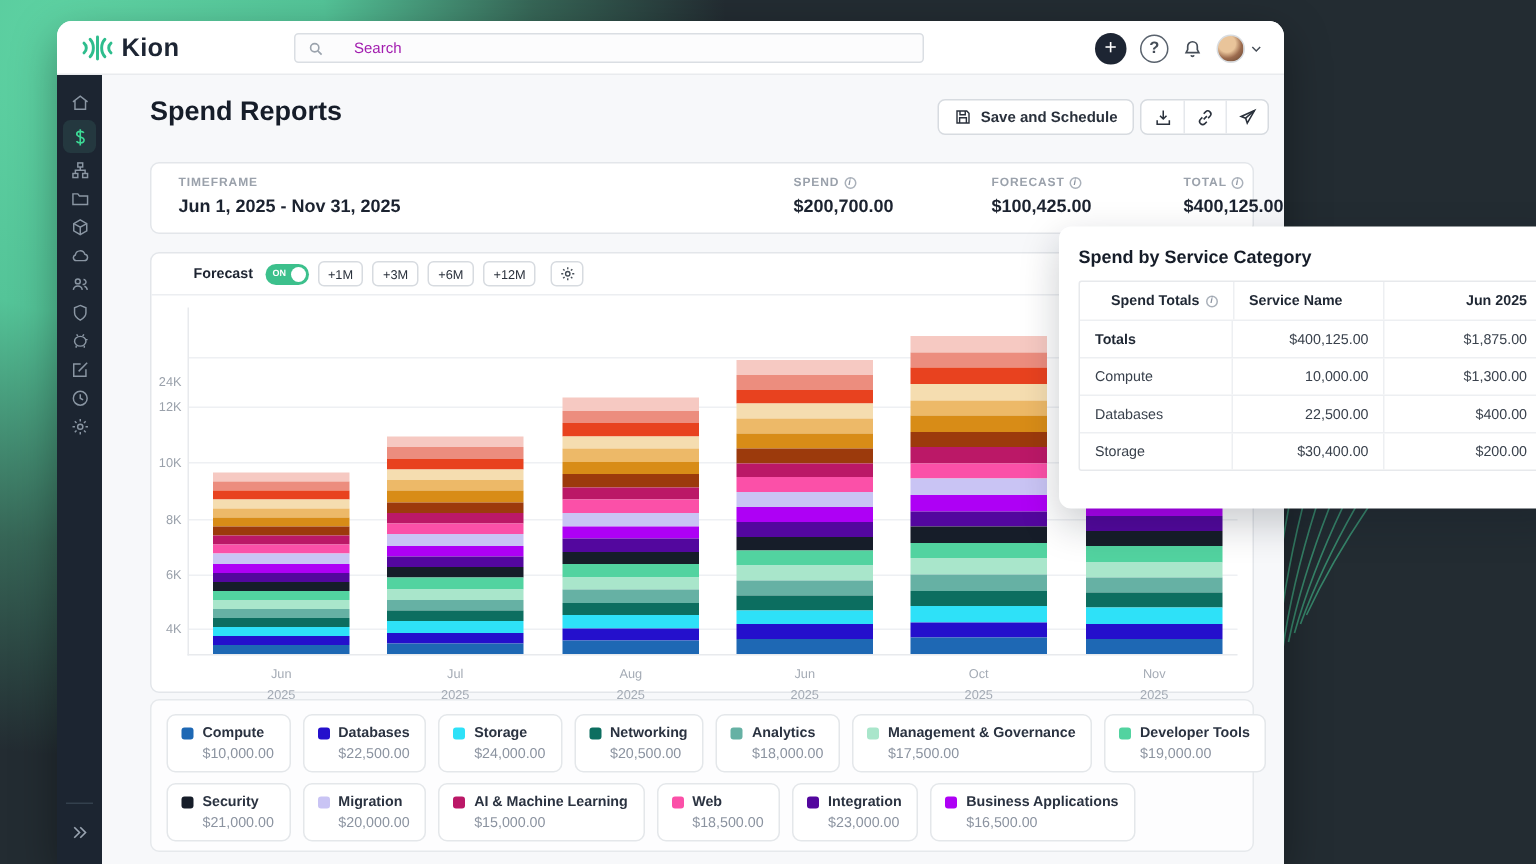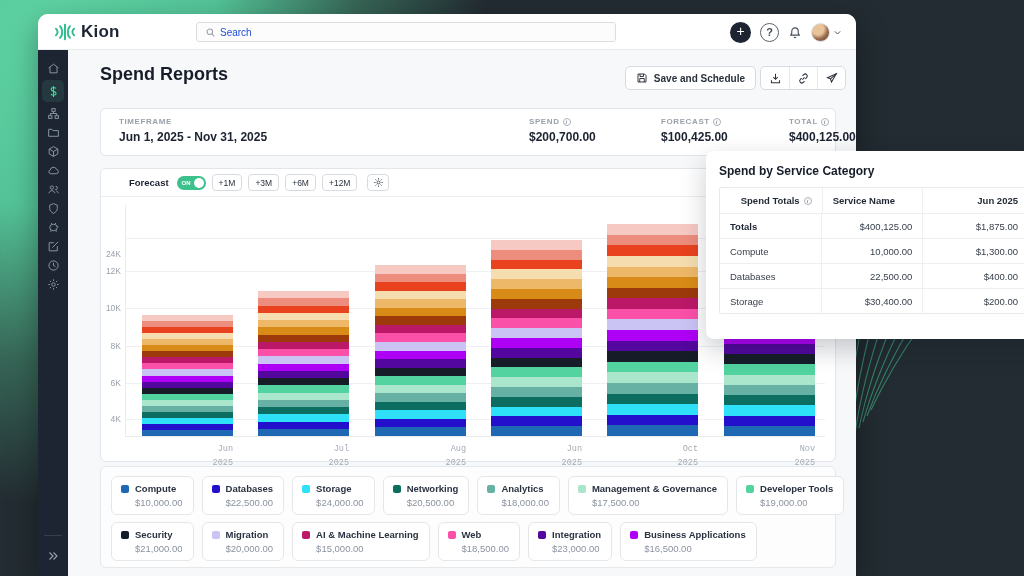--- a/index.html
+++ b/index.html
@@ -10,21 +10,21 @@
   .bg-green { position:absolute; inset:0; background:radial-gradient(ellipse 580px 640px at 55px 30px, #5fd4a4 0%, #54c498 28%, rgba(58,112,93,.85) 52%, rgba(35,44,50,0) 74%); }
   .bg-contours { position:absolute; left:840px; top:318px; width:120px; height:170px; }
 
   
   .window { position:absolute; left:38px; top:14px; width:818px; height:562px; background:#f7f8fa; border-radius:10px 10px 0 0; overflow:hidden; box-shadow:0 10px 30px rgba(0,0,0,.35); z-index:2; }
 
   
   .topbar { position:absolute; left:0; top:0; right:0; height:36px; background:#ffffff; border-bottom:1px solid #e9ebee; display:flex; align-items:center; }
   .logo { display:flex; align-items:center; gap:5px; padding-left:16px; width:150px; }
   .logo-text { font-size:17px; font-weight:700; color:#1d2533; letter-spacing:.2px; }
-  .search-box { position:absolute; left:158px; top:8px; width:420px; height:20px; border:1px solid #dadee3; border-radius:3px; background:#fcfcfd; display:flex; align-items:center; gap:4px; padding:0 8px; color:#1d4ed8; }
+  .search-box { position:absolute; left:158px; top:8px; width:420px; height:20px; border:1px solid #dadee3; border-radius:3px; background:#fcfcfd; display:flex; align-items:center; gap:20px; padding:0 8px; color:#a21caf; }
   .search-box span { font-size:10px; }
   .topbar-right { position:absolute; right:14px; top:0; height:36px; display:flex; align-items:center; gap:9px; }
   .plus-btn { width:21px; height:21px; border-radius:50%; background:#1d2533; color:#fff; font-size:14px; line-height:19px; text-align:center; }
   .help-btn { width:19px; height:19px; border-radius:50%; border:1.4px solid #59626d; color:#454d57; font-size:11px; font-weight:700; line-height:16px; text-align:center; }
   .bell-btn { display:flex; align-items:center; }
   .avatar-group { display:flex; align-items:center; gap:3px; }
   .avatar { width:19px; height:19px; border-radius:50%; background:radial-gradient(circle at 35% 30%, #e9c49a 0 35%, #9c6b4e 60%, #5f4330 100%); border:1px solid #d8dce0; }
 
   
   .sidebar { position:absolute; left:0; top:36px; bottom:0; width:30px; background:#1c2531; display:flex; flex-direction:column; align-items:center; padding-top:9px; }
@@ -59,21 +59,21 @@
   .toggle-knob { position:absolute; right:2px; top:2px; width:10px; height:10px; border-radius:50%; background:#fff; }
   .range-btn { height:17px; border:1px solid #d7dbe0; border-radius:4px; background:#fff; font-size:8.5px; color:#2a313c; padding:0 6px; display:flex; align-items:center; }
   .range-btn:first-of-type { margin-left:6px; }
   .gear-btn { height:17px; width:22px; border:1px solid #d7dbe0; border-radius:4px; background:#fff; margin-left:4px; display:flex; align-items:center; justify-content:center; color:#454d57; }
 
   .plot { position:absolute; left:24px; right:10px; top:36px; height:232px; border-left:1px solid #e8eaed; border-bottom:1px solid #e8eaed; }
   .gridline { position:absolute; left:0; right:0; height:1px; background:#eef0f3; }
   .y-tick { position:absolute; left:0; width:20px; text-align:right; font-size:8.5px; color:#9aa1ab; }
   .bar { position:absolute; bottom:0; width:91px; display:flex; flex-direction:column-reverse; }
   .bar-seg { flex:1; }
-  .x-label { position:absolute; top:238px; width:91px; text-align:right; font-size:8.5px; color:#a4abb5; line-height:1.6;font-family:Liberation Mono, monospace; }
+  .x-label { position:absolute; top:238px; width:91px; text-align:center; font-size:8.5px; color:#a4abb5; line-height:1.6; }
 
   
   .legend-card { position:absolute; left:62px; top:452px; width:736px; height:102px; background:#fdfdfe; border:1px solid #e6e9ec; border-radius:6px; padding:9px 10px; display:flex; flex-direction:column; gap:7px; }
   .legend-row { display:flex; gap:8px; }
   .chip { border:1px solid #e4e7ea; background:#fff; border-radius:6px; padding:6px 10px 6px 9px; }
   .chip-top { display:flex; align-items:center; gap:6px; }
   .chip-swatch { width:8px; height:8px; border-radius:2px; }
   .chip-name { font-size:9.5px; font-weight:600; color:#2a3240; white-space:nowrap; }
   .chip-value { font-size:9.5px; color:#8b93a0; margin-top:3px; padding-left:14px; }
 

